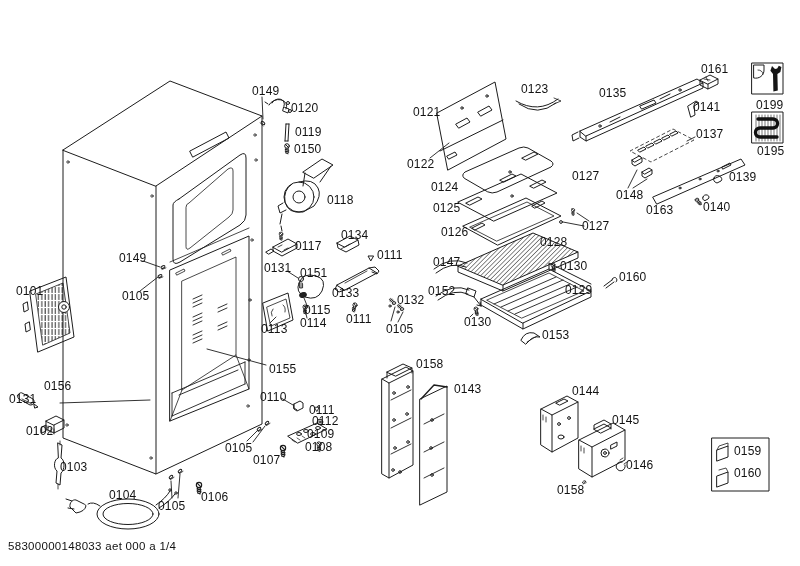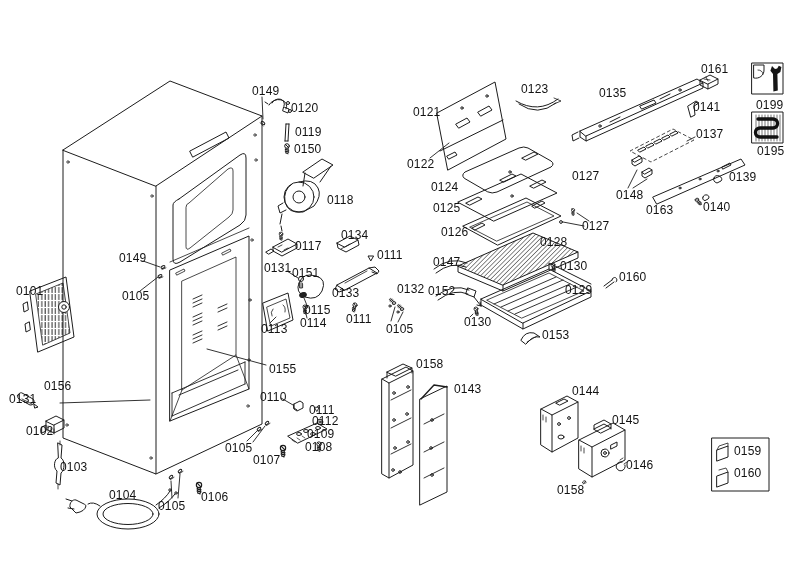--- a/index.html
+++ b/index.html
@@ -427,23 +427,23 @@
 <span class="lb" style="left:756px;top:99px">0199</span>
 <span class="lb" style="left:757px;top:145px">0195</span>
 <span class="lb" style="left:616px;top:189px">0148</span>
 <span class="lb" style="left:646px;top:204px">0163</span>
 <span class="lb" style="left:729px;top:171px">0139</span>
 <span class="lb" style="left:703px;top:201px">0140</span>
 <span class="lb" style="left:295px;top:240px">0117</span>
 <span class="lb" style="left:341px;top:229px">0134</span>
 <span class="lb" style="left:377px;top:249px">0111</span>
 <span class="lb" style="left:264px;top:262px">0131</span>
-<span class="lb" style="left:292px;top:267px">0151</span>
+<span class="lb" style="left:300px;top:267px">0151</span>
 <span class="lb" style="left:332px;top:287px">0133</span>
-<span class="lb" style="left:397px;top:283px">0132</span>
+<span class="lb" style="left:397px;top:294px">0132</span>
 <span class="lb" style="left:346px;top:313px">0111</span>
 <span class="lb" style="left:386px;top:323px">0105</span>
 <span class="lb" style="left:304px;top:304px">0115</span>
 <span class="lb" style="left:300px;top:317px">0114</span>
 <span class="lb" style="left:261px;top:323px">0113</span>
 <span class="lb" style="left:433px;top:256px">0147</span>
 <span class="lb" style="left:428px;top:285px">0152</span>
 <span class="lb" style="left:560px;top:260px">0130</span>
 <span class="lb" style="left:565px;top:284px">0129</span>
 <span class="lb" style="left:619px;top:271px">0160</span>
@@ -469,14 +469,15 @@
 <span class="lb" style="left:305px;top:441px">0108</span>
 <span class="lb" style="left:416px;top:358px">0158</span>
 <span class="lb" style="left:454px;top:383px">0143</span>
 <span class="lb" style="left:572px;top:385px">0144</span>
 <span class="lb" style="left:612px;top:414px">0145</span>
 <span class="lb" style="left:626px;top:459px">0146</span>
 <span class="lb" style="left:557px;top:484px">0158</span>
 <span class="lb" style="left:734px;top:445px">0159</span>
 <span class="lb" style="left:734px;top:467px">0160</span>
 
+<span class="footer">58300000148033 aet 000 a 1/4</span>
 
 </div>
 
 </body></html>

